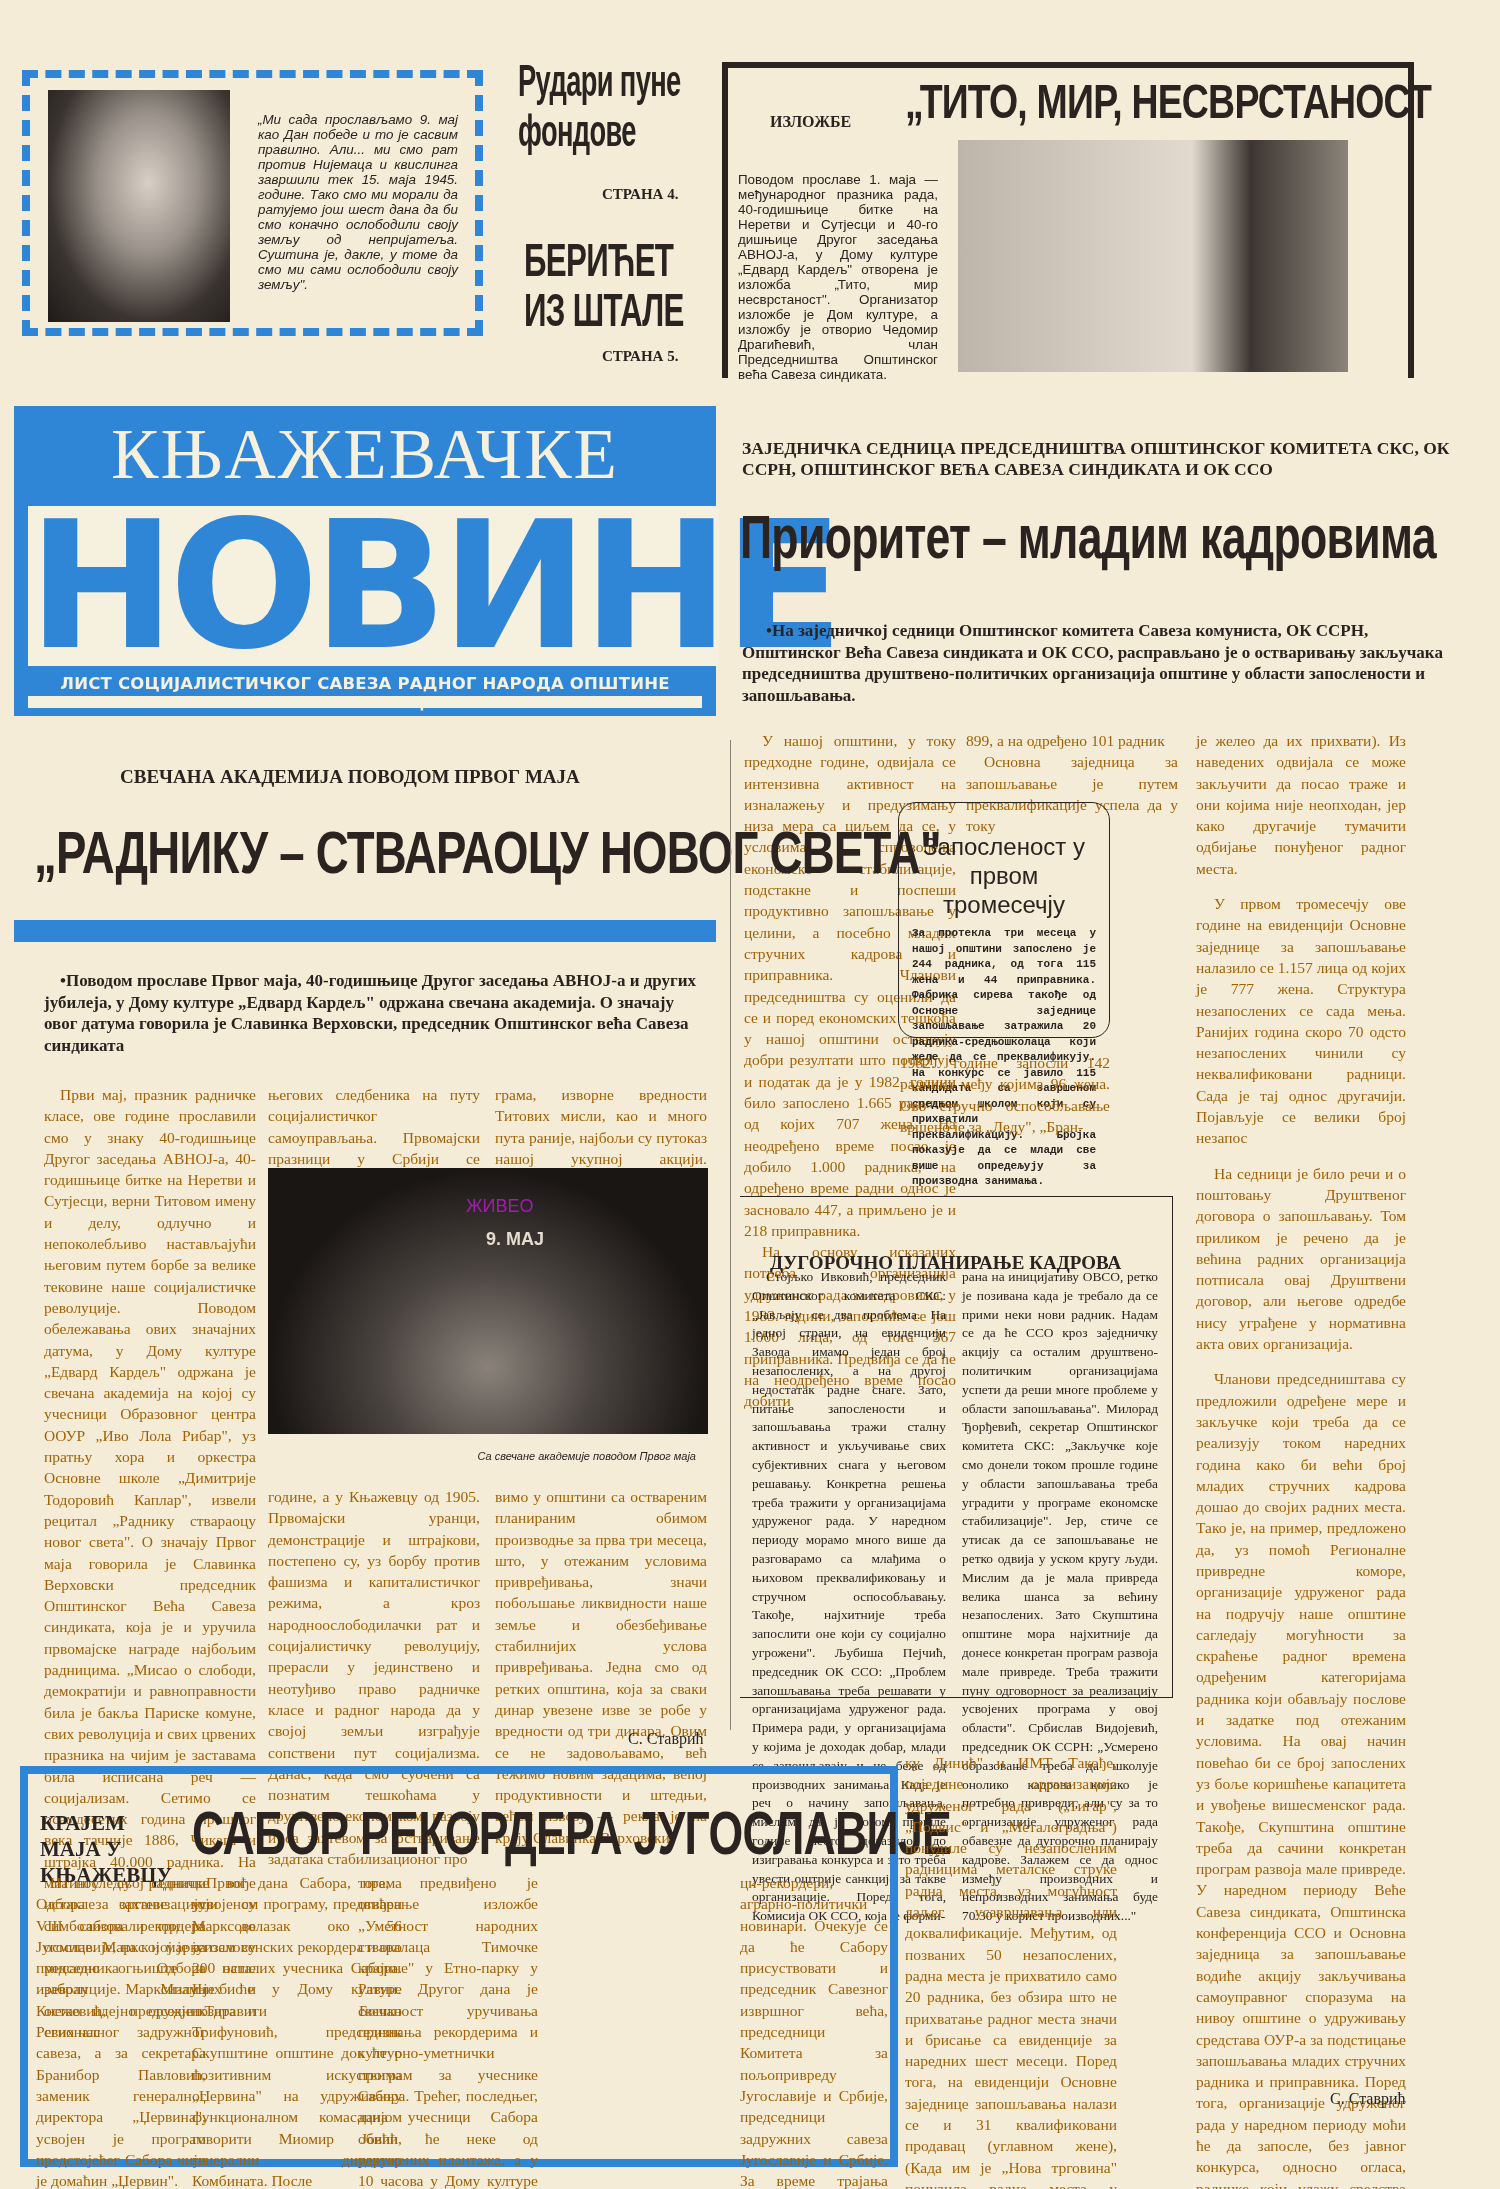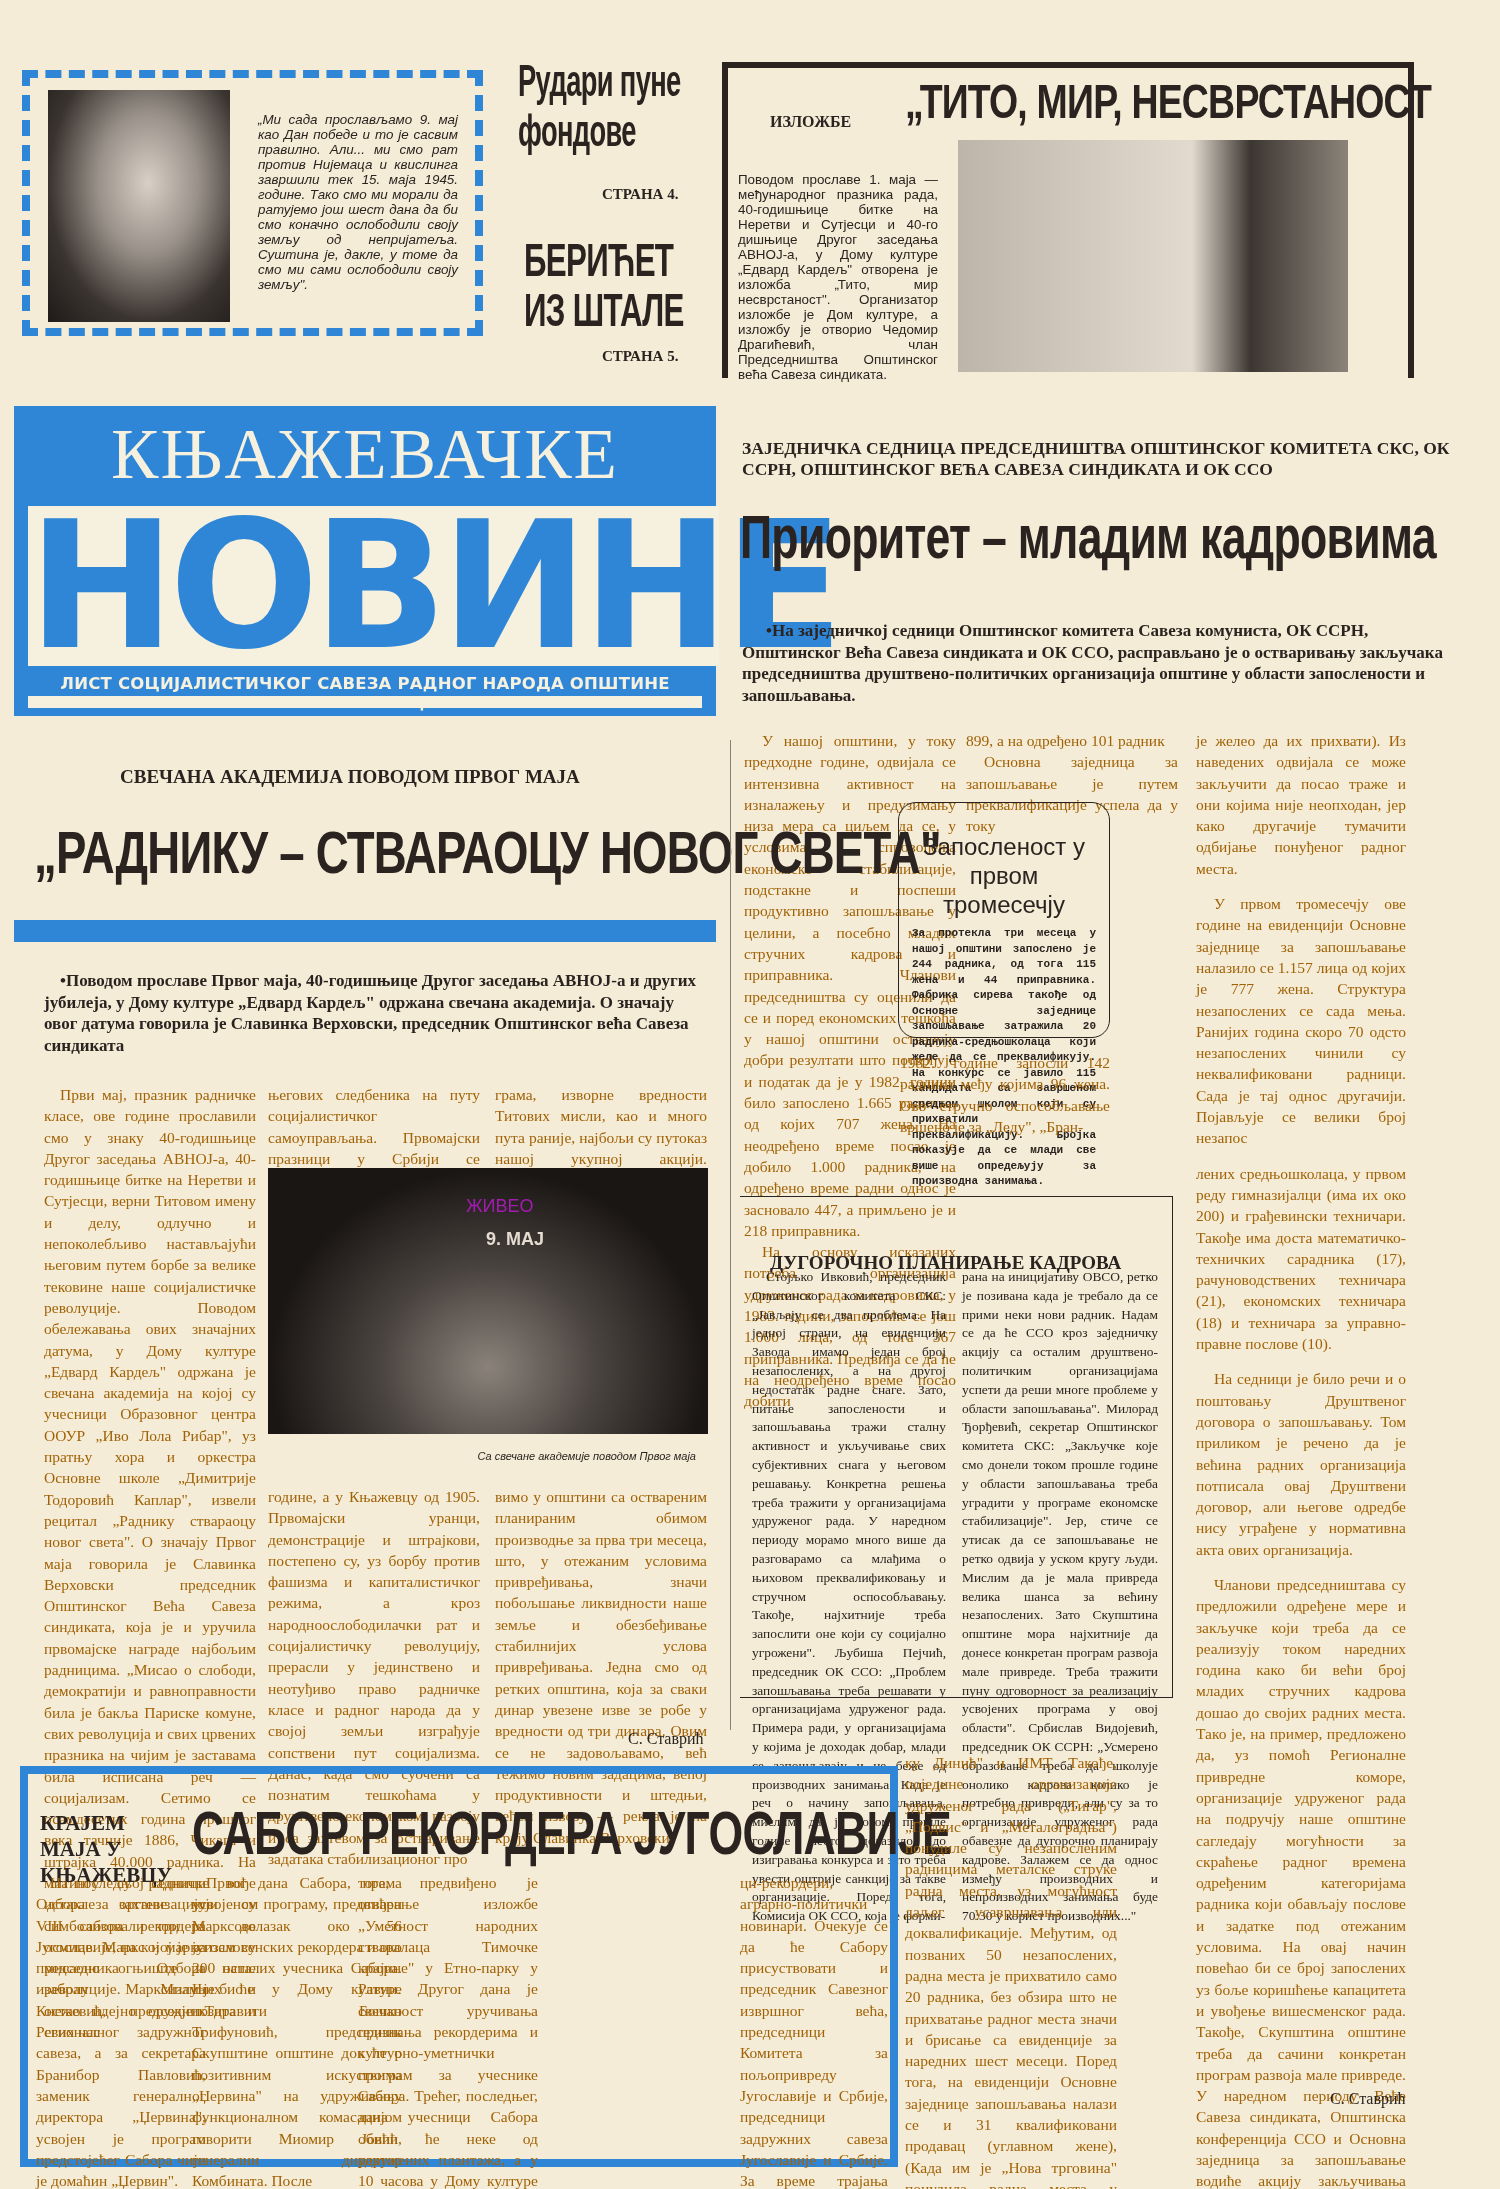--- a/index.html
+++ b/index.html
@@ -64,21 +64,20 @@
   <p>Основна заједница за запошљавање је путем преквалификације успела да у току</p>
 </div>
 <div class="abs" style="left:898px;top:802px;width:210px;height:234px;border:1.5px solid #2a2320;border-radius:18px;"></div>
 <div class="abs" style="left:912px;top:832px;width:184px;text-align:center;font-family:'Liberation Sans',sans-serif;font-size:24px;line-height:29px;">Запосленост у првом тромесечју</div>
 <div class="abs" style="left:912px;top:926px;width:184px;font-family:'Liberation Mono',monospace;font-weight:bold;font-size:11px;line-height:15.5px;text-align:justify;">За протекла три месеца у нашој општини запослено је 244 радника, од тога 115 жена и 44 приправника. Фабрика сирева такође од Основне заједнице запошљавање затражила 20 радника-средњошколаца који желе да се преквалификују. На конкурс се јавило 115 кандидата са завршеном средњом школом који су прихватили преквалификацију. Бројка показује да се млади све више опредељују за производна занимања.</div>
 <div class="col" style="left:900px;top:1052px;width:210px;">1982. године запосли 142 радника међу којима 96 жена. Ово стручно оспособљавање вршено је за „Леду", „Бран-</div>
 
 <div class="col" style="left:1196px;top:730px;width:210px;">
   <p style="text-indent:0">је желео да их прихвати). Из наведених одвијала се може закључити да посао траже и они којима није неопходан, јер како другачије тумачити одбијање понуђеног радног места.</p>
   <p style="margin-top:14px">У првом тромесечју ове године на евиденцији Основне заједнице за запошљавање налазило се 1.157 лица од којих је 777 жена. Структура незапослених се сада мења. Ранијих година скоро 70 одсто незапослених чинили су неквалификовани радници. Сада је тај однос другачији. Појављује се велики број незапос</p>
-  <p style="text-indent:0;margin-top:14px">лених средњошколаца, у првом реду гимназијалци (има их око 200) и грађевински техничари. Такође има доста математичко-техничких сарадника (17), рачуноводствених техничара (21), економских техничара (18) и техничара за управно-правне послове (10).</p>
   <p style="margin-top:14px">На седници је било речи и о поштовању Друштвеног договора о запошљавању. Том приликом је речено да је већина радних организација потписала овај Друштвени договор, али његове одредбе нису уграђене у нормативна акта ових организација.</p>
   <p style="margin-top:14px">Чланови председништава су предложили одређене мере и закључке који треба да се реализују током наредних година како би већи број младих стручних кадрова дошао до својих радних места. Тако је, на пример, предложено да, уз помоћ Регионалне привредне коморе, организације удруженог рада на подручју наше општине сагледају могућности за скраћење радног времена одређеним категоријама радника који обављају послове и задатке под отежаним условима. На овај начин повећао би се број запослених уз боље коришћење капацитета и увођење вишесменског рада. Такође, Скупштина општине треба да сачини конкретан програм развоја мале привреде. У наредном периоду Веће Савеза синдиката, Општинска конференција ССО и Основна заједница за запошљавање водиће акцију закључивања самоуправног споразума на нивоу општине о удруживању средстава ОУР-а за подстицање запошљавања младих стручних радника и приправника. Поред тога, организације удруженог рада у наредном периоду моћи ће да запосле, без јавног конкурса, односно огласа, раднике који улажу средства ради проширивања материјалне основе рада, ако испуњавају прописане услове за рад на одређеним пословима. Предност оваквог запошљавања имаће и лица која су се стручно оспособила за дефицитарна занимања.</p>
 </div>
 <div class="abs" style="left:1330px;top:2090px;font-size:16px;">С. Ставрић</div>
 
 <div class="abs" style="left:740px;top:1196px;width:432px;height:500px;border-top:1.5px solid #2a2320;border-right:1.5px solid #2a2320;border-bottom:1.5px solid #2a2320;"></div>
 <div class="abs serif-b" style="left:770px;top:1226px;font-size:19px;margin-top:26px;">ДУГОРОЧНО ПЛАНИРАЊЕ КАДРОВА</div>
 <div class="abs small" style="left:752px;top:1268px;width:194px;text-align:justify;text-indent:14px;">Стојљко Ивковић, председник Општинског комитета СКС: „Јављају се два проблема. На једној страни, на евиденцији Завода имамо један број незапослених, а на другој недостатак радне снаге. Зато, питање запослености и запошљавања тражи сталну активност и укључивање свих субјективних снага у његовом решавању. Конкретна решења треба тражити у организацијама удруженог рада. У наредном периоду морамо много више да разговарамо са млађима о њиховом преквалификовању и стручном оспособљавању. Такође, најхитније треба запослити оне који су социјално угрожени". Љубиша Пејчић, председник ОК ССО: „Проблем запошљавања треба решавати у организацијама удруженог рада. Примера ради, у организацијама у којима је доходак добар, млади се запошљавају и не беже од производних занимања. Када је реч о начину запошљавања, мислим да је током прошле године често долазило до изигравања конкурса и зато треба увести оштрије санкције за такве организације. Поред тога, Комисија ОК ССО, која је форми-</div>
 
 <div class="abs small" style="left:962px;top:1268px;width:196px;text-align:justify;">рана на иницијативу ОВСО, ретко је позивана када је требало да се прими неки нови радник. Надам се да ће ССО кроз заједничку акцију са осталим друштвено-политичким организацијама успети да реши многе проблеме у области запошљавања". Милорад Ђорђевић, секретар Општинског комитета СКС: „Закључке које смо донели током прошле године у области запошљавања треба уградити у програме економске стабилизације". Јер, стиче се утисак да се запошљавање не ретко одвија у уском кругу људи. Мислим да је мала привреда велика шанса за већину незапослених. Зато Скупштина општине мора најхитније да донесе конкретан програм развоја мале привреде. Треба тражити пуну одговорност за реализацију усвојених програма у овој области". Србислав Видојевић, председник ОК ССРН: „Усмерено образовање треба да школује онолико кадрова колико је потребно привреди, али су за то организације удруженог рада обавезне да дугорочно планирају кадрове. Залажем се да однос између производних и непроизводних занимања буде 70:30 у корист производних..."</div>

